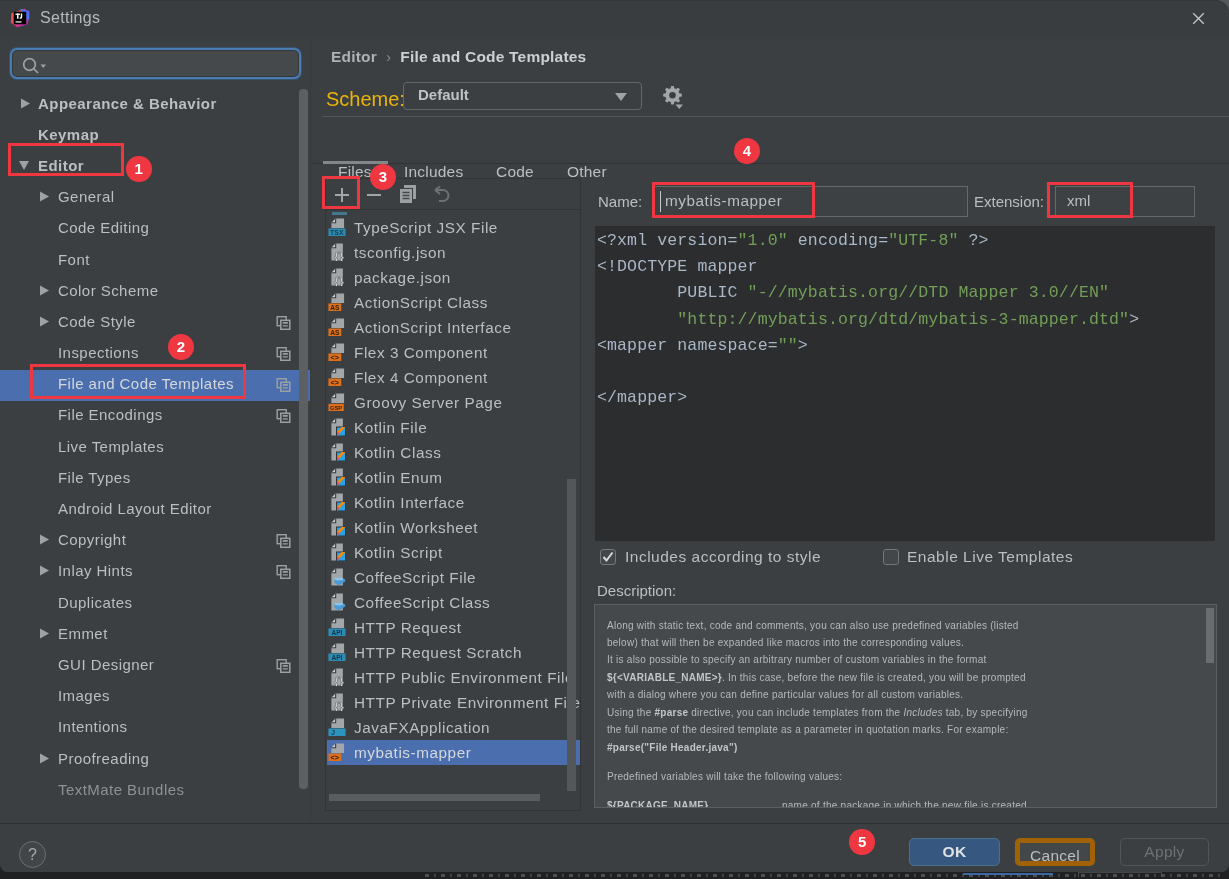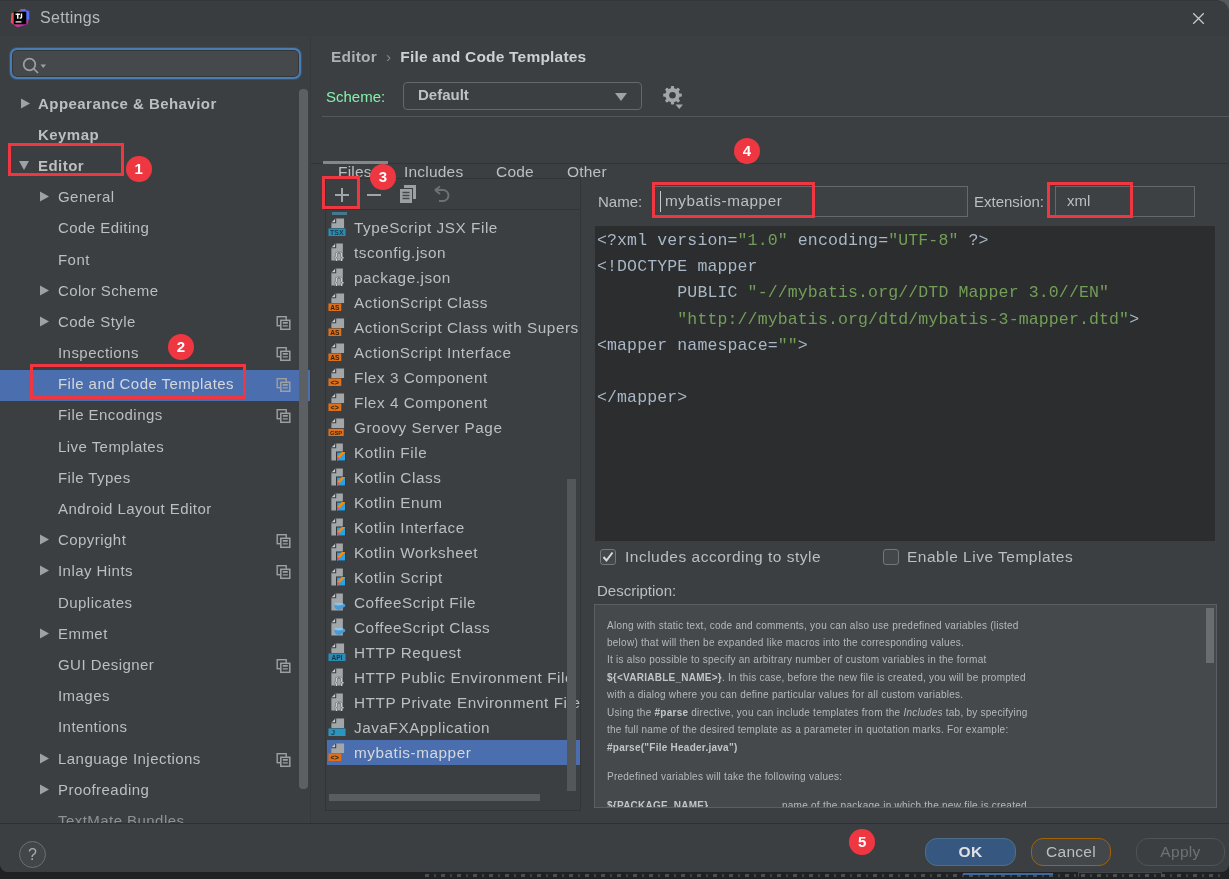--- a/index.html
+++ b/index.html
@@ -22,21 +22,21 @@
 .arr.d { border-top:9px solid #9fa2a4; border-left:5.5px solid transparent; border-right:5.5px solid transparent; left:19px; }
 .trow.child .arr.r { left:40px; }
 .cicon { position:absolute; left:276px; top:50%; transform:translateY(-50%); height:15px; }
 .selrow { background:#4b6eaf; }
 .selrow .lbl { color:#d5d8da; }
 #treebar { position:absolute; left:299px; top:88px; width:9px; height:700px; background:#5d6063; border-radius:4px; }
 #vline { position:absolute; left:310px; top:36px; height:786px; width:1px; background:#37393b; }
 #crumb { position:absolute; left:331px; top:47px; font-size:15.5px; font-weight:bold; letter-spacing:0.2px; color:#aeb1b3; }
 #crumb .sep { color:#87898b; font-weight:normal; padding:0 9px; }
 #crumb .cur { color:#ced1d3; }
-#schemelbl { position:absolute; left:326px; top:87px; font-size:15px; color:#86efac; }
+#schemelbl { position:absolute; left:326px; top:87px; font-size:20px; color:#eab308; }
 #schemebox { position:absolute; left:403px; top:81px; width:239px; height:28px; border:1px solid #646869; border-radius:4px; }
 #schemebox .txt { position:absolute; left:14px; top:3px; font-weight:bold; font-size:15px; color:#bfc1c3; }
 #schemebox .dar { position:absolute; right:14px; top:10px; width:0; height:0; border-top:8px solid #a0a3a5; border-left:6.5px solid transparent; border-right:6.5px solid transparent; }
 #hr1 { position:absolute; left:322px; top:115px; right:0; height:1px; background:#55585a; }
 .tab { position:absolute; top:137px; font-size:15.5px; color:#bcbec0; letter-spacing:0.2px;margin-top:25px; }
 #tabline { position:absolute; left:311px; top:162.4px; right:0; height:1px; background:#313335; }
 #tabsel { position:absolute; left:323px; top:159.8px; width:65px; height:3.6px; background:#83878a; }
 #listpanel { position:absolute; left:325px; top:177px; width:256px; height:633px; border:1px solid #323436; }
 #ltoolbar { position:absolute; left:0; top:0; width:100%; height:31px; border-bottom:1px solid #323436; }
 #list { position:absolute; left:1px; top:36px; width:253px; }
@@ -57,23 +57,23 @@
 #editor { position:absolute; left:595px; top:225px; width:620px; height:315px; background:#2b2d2e; font-family:"Liberation Mono",monospace; font-size:16.55px; letter-spacing:0.12px; line-height:26.2px; color:#a9b7c6; white-space:pre; overflow:hidden; }
 #editor .inner { position:absolute; left:2px; top:2px; }
 #editor .s { color:#739e58; }
 #desclbl { position:absolute; left:597px; top:581px; font-size:15px; color:#bcbec0; }
 #descbox { position:absolute; left:594px; top:603px; width:623px; height:204px; background:#46494b; border:1px solid #5c5f61; overflow:hidden; }
 #descbox .txt { position:absolute; left:12px; top:11.5px; font-size:10px; line-height:17.45px; color:#b6b8ba; letter-spacing:0.25px; }
 #descbox .txt b { color:#c2c4c6; }
 #dvbar { position:absolute; right:2px; top:3px; width:8px; height:55px; background:#6a6d6f; }
 #footer { position:absolute; left:0; top:822px; width:1229px; height:50px; background:#3c3f41; border-top:1px solid #2d2f31; border-radius:0 0 8px 8px; }
 #helpbtn { position:absolute; left:19px; top:16.5px; width:27px; height:27px; background:#434648; border:1px solid #6d7173; border-radius:50%; color:#a8abad; font-size:16px; text-align:center; line-height:26px; }
-.btn { position:absolute; top:14px; height:28px; border-radius:12px; font-size:15.5px; text-align:center; line-height:26px; letter-spacing:0.3px;margin-left:16px; }
+.btn { position:absolute; top:14px; height:28px; border-radius:5px; font-size:15.5px; text-align:center; line-height:26px; letter-spacing:0.3px; }
 #okbtn { left:909px; width:91px; background:#365880; border:1px solid #4c708c; color:#dfe1e3; font-weight:bold; }
-#cancelbtn { left:1015px; width:80px; background:#43474a; border:1px solid #a16207; color:#bcbec0; }
+#cancelbtn { left:1015px; width:80px; background:#43474a; border:5px solid #a16207; color:#bcbec0; }
 #applybtn { left:1120px; width:89px; background:#3c3f41; border:1px solid #515456; color:#6e7274; }
 .ann { position:absolute; border:3px solid #ef3742; z-index:50; }
 .circ { position:absolute; background:#ef3742; border-radius:50%; color:#fff; font-weight:bold; text-align:center; z-index:51; font-family:"Liberation Sans",sans-serif; }
 
 .dimrow .lbl { color:#8e9193; }
 
 </style>
 </head>
 <body>
 <div id="outside-tr"></div>
@@ -217,30 +217,20 @@
             <rect x="4.8" y="4.8" width="9" height="9" fill="#3c3f41" stroke="#9da0a2" stroke-width="1.5"></rect>
             <path d="M6.8 7.4h5" stroke="#9da0a2" stroke-width="1.7"></path>
             <path d="M6.8 10.3h5" stroke="#9da0a2" stroke-width="1.2"></path>
           </svg></span>
       </div>
 <div class="trow child">
         <span class="lbl">Images</span>
       </div>
 <div class="trow child">
         <span class="lbl">Intentions</span>
-      </div>
-<div class="trow child">
-        <span class="arr r"></span>
-        <span class="lbl">Language Injections</span>
-        <span class="cicon"><svg width="15" height="15" viewBox="0 0 15 15">
-            <rect x="1.2" y="1.2" width="9" height="9" fill="none" stroke="#9da0a2" stroke-width="1.4"></rect>
-            <rect x="4.8" y="4.8" width="9" height="9" fill="#3c3f41" stroke="#9da0a2" stroke-width="1.5"></rect>
-            <path d="M6.8 7.4h5" stroke="#9da0a2" stroke-width="1.7"></path>
-            <path d="M6.8 10.3h5" stroke="#9da0a2" stroke-width="1.2"></path>
-          </svg></span>
       </div>
 <div class="trow child">
         <span class="arr r"></span>
         <span class="lbl">Proofreading</span>
       </div>
 <div class="trow child dimrow">
         <span class="lbl">TextMate Bundles</span>
       </div>
   </div>
   <div id="treebar"></div>
@@ -332,30 +322,20 @@
           <span class="lbl">ActionScript Class</span>
         </div>
 <div class="lrow">
           <svg class="ic" width="18" height="18" viewBox="0 0 16 16">
             <path d="M6.8 0.5 H14.3 V8.9 H3 V4.2 z" fill="#a2a6a9"></path>
             <path d="M3 4.2 L6.8 0.5 V4.2 z" fill="#caccce"></path>
             <path d="M6.8 0.5 V4.2 H3" fill="none" stroke="#3b3e40" stroke-width="1"></path>
             <rect x="0.4" y="9.3" width="11.4" height="6.9" fill="#de701b"></rect>
             <text x="6" y="15.1" font-family="Liberation Sans" font-size="5.9" font-weight="bold" fill="#33230e" text-anchor="middle">AS</text>
           </svg>
-          <span class="lbl">ActionScript Class with Supers</span>
-        </div>
-<div class="lrow">
-          <svg class="ic" width="18" height="18" viewBox="0 0 16 16">
-            <path d="M6.8 0.5 H14.3 V8.9 H3 V4.2 z" fill="#a2a6a9"></path>
-            <path d="M3 4.2 L6.8 0.5 V4.2 z" fill="#caccce"></path>
-            <path d="M6.8 0.5 V4.2 H3" fill="none" stroke="#3b3e40" stroke-width="1"></path>
-            <rect x="0.4" y="9.3" width="11.4" height="6.9" fill="#de701b"></rect>
-            <text x="6" y="15.1" font-family="Liberation Sans" font-size="5.9" font-weight="bold" fill="#33230e" text-anchor="middle">AS</text>
-          </svg>
           <span class="lbl">ActionScript Interface</span>
         </div>
 <div class="lrow">
           <svg class="ic" width="18" height="18" viewBox="0 0 16 16">
             <path d="M6.8 0.5 H14.3 V8.9 H3 V4.2 z" fill="#a2a6a9"></path>
             <path d="M3 4.2 L6.8 0.5 V4.2 z" fill="#caccce"></path>
             <path d="M6.8 0.5 V4.2 H3" fill="none" stroke="#3b3e40" stroke-width="1"></path>
             <rect x="0.4" y="9.3" width="11.4" height="6.9" fill="#de701b"></rect>
             <text x="6" y="15.3" font-family="Liberation Sans" font-size="6.4" font-weight="bold" fill="#33230e" text-anchor="middle">&lt;&gt;</text>
           </svg>
@@ -469,20 +449,30 @@
         </div>
 <div class="lrow">
           <svg class="ic" width="18" height="18" viewBox="0 0 16 16">
             <path d="M6.8 0.5 H14.3 V8.9 H3 V4.2 z" fill="#a2a6a9"></path>
             <path d="M3 4.2 L6.8 0.5 V4.2 z" fill="#caccce"></path>
             <path d="M6.8 0.5 V4.2 H3" fill="none" stroke="#3b3e40" stroke-width="1"></path>
             <rect x="0.4" y="9.3" width="15.2" height="6.9" fill="#2d8bb4"></rect>
             <text x="7.9" y="15" font-family="Liberation Sans" font-size="5.8" font-weight="bold" fill="#0f3649" text-anchor="middle">API</text>
           </svg>
           <span class="lbl">HTTP Request</span>
+        </div>
+<div class="lrow">
+          <svg class="ic" width="18" height="18" viewBox="0 0 16 16">
+            <path d="M6.8 0.5 H14.3 V8.9 H3 V4.2 z" fill="#a2a6a9"></path>
+            <path d="M3 4.2 L6.8 0.5 V4.2 z" fill="#caccce"></path>
+            <path d="M6.8 0.5 V4.2 H3" fill="none" stroke="#3b3e40" stroke-width="1"></path>
+            <rect x="0.4" y="9.3" width="15.2" height="6.9" fill="#2d8bb4"></rect>
+            <text x="7.9" y="15" font-family="Liberation Sans" font-size="5.8" font-weight="bold" fill="#0f3649" text-anchor="middle">API</text>
+          </svg>
+          <span class="lbl">HTTP Request Scratch</span>
         </div>
 <div class="lrow">
           <svg class="ic" width="18" height="18" viewBox="0 0 16 16">
             <path d="M6.8 0.5 H13.2 V15.5 H3 V4.2 z" fill="#a2a6a9"></path>
             <path d="M3 4.2 L6.8 0.5 V4.2 z" fill="#caccce"></path>
             <path d="M6.8 0.5 V4.2 H3" fill="none" stroke="#3b3e40" stroke-width="1"></path>
             <text x="9.8" y="15.8" font-family="Liberation Sans" font-size="11.5" font-weight="bold" fill="#caccce" text-anchor="middle" stroke="#55585b" stroke-width="0.4">{}</text>
           </svg>
           <span class="lbl">HTTP Public Environment File</span>
         </div>

